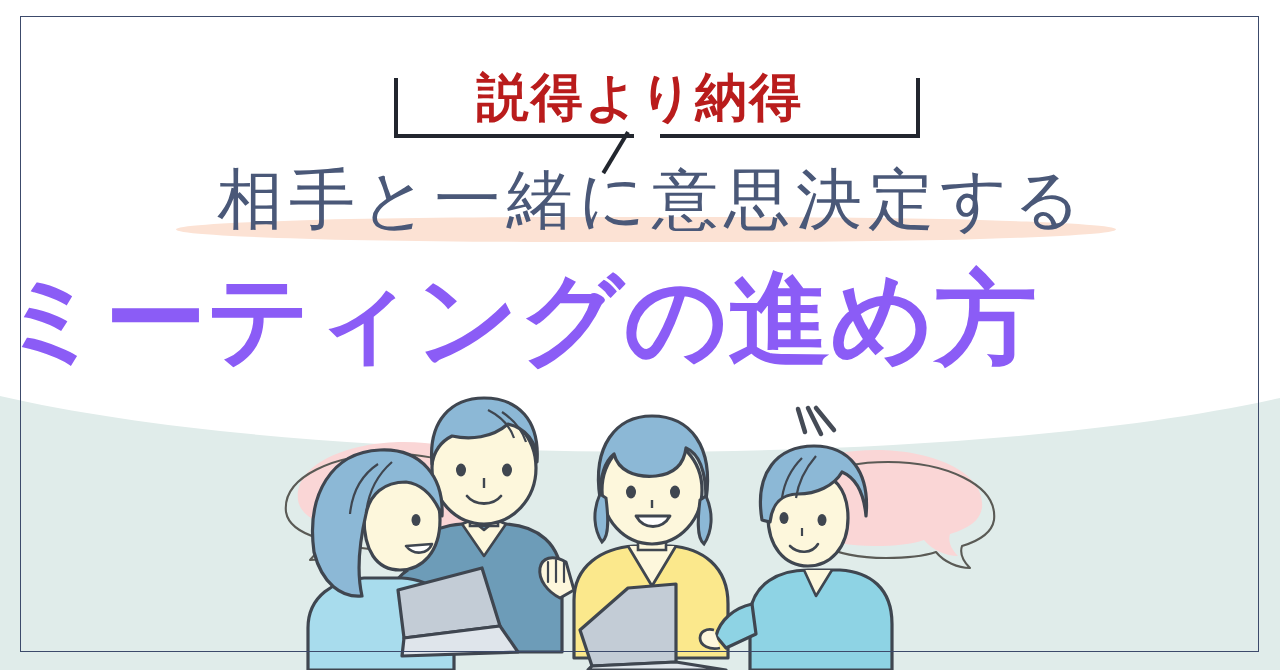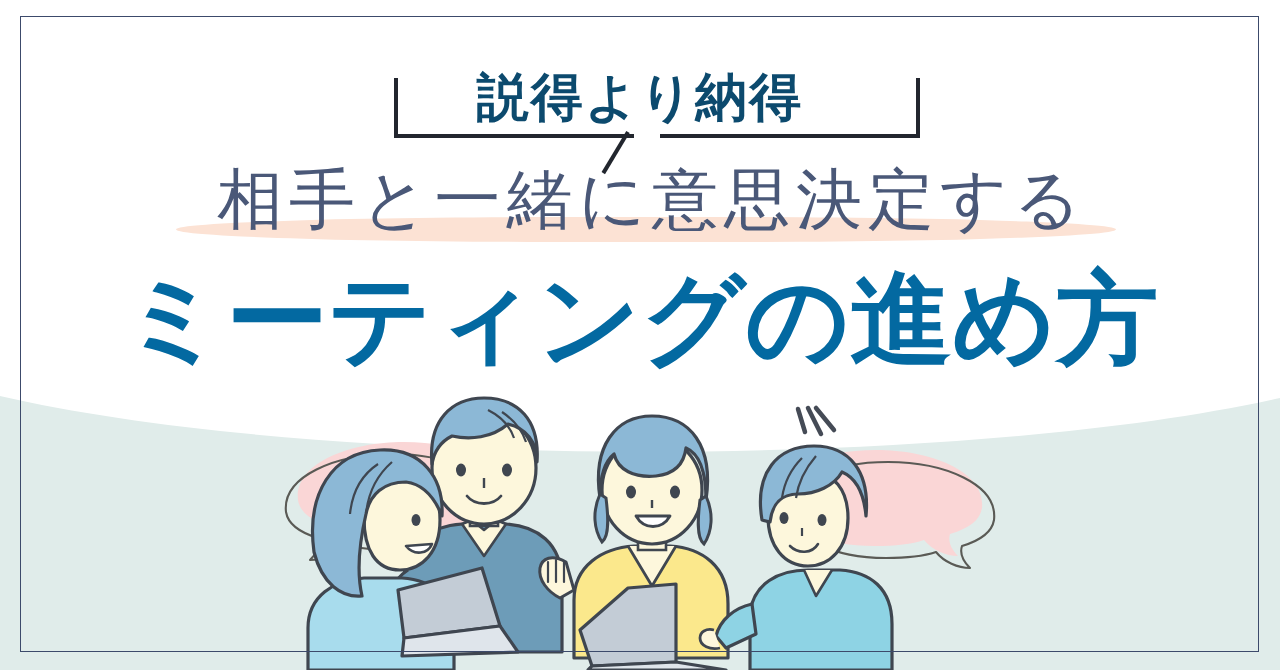--- a/index.html
+++ b/index.html
@@ -78,21 +78,21 @@
   #eyebrow-text {
     position:absolute;
     left:0; top:4px;
     width:1280px;
     text-align:center;
     font-family:"DejaVu Sans", sans-serif;
     font-weight:bold;
     font-size:52px;
     line-height:62px;
     letter-spacing:2px;
-    color:#0c4a6e;
+    color:#b91c1c;
   }
 
   
   #subtitle-wrap {
     position:absolute;
     left:0; top:160px;
     width:1280px; height:92px;
     z-index:5;
   }
   #subtitle-highlight {
@@ -114,27 +114,27 @@
     letter-spacing:6px;
     color:#4a5878;
     margin-left:12px;
   }
 
   
   #main-title {
     position:absolute;
     left:0; top:258px;
     width:1280px;
-    text-align:center;
+    text-align:left;
     font-family:"DejaVu Sans", sans-serif;
     font-weight:bold;
     font-size:102px;
     line-height:122px;
     letter-spacing:0px;
-    color:#0369a1;
+    color:#8b5cf6;
     z-index:5;
   }
 
   
   #illustration {
     position:absolute;
     left:256px; top:390px;
     width:768px; height:280px;
     z-index:4;
   }

